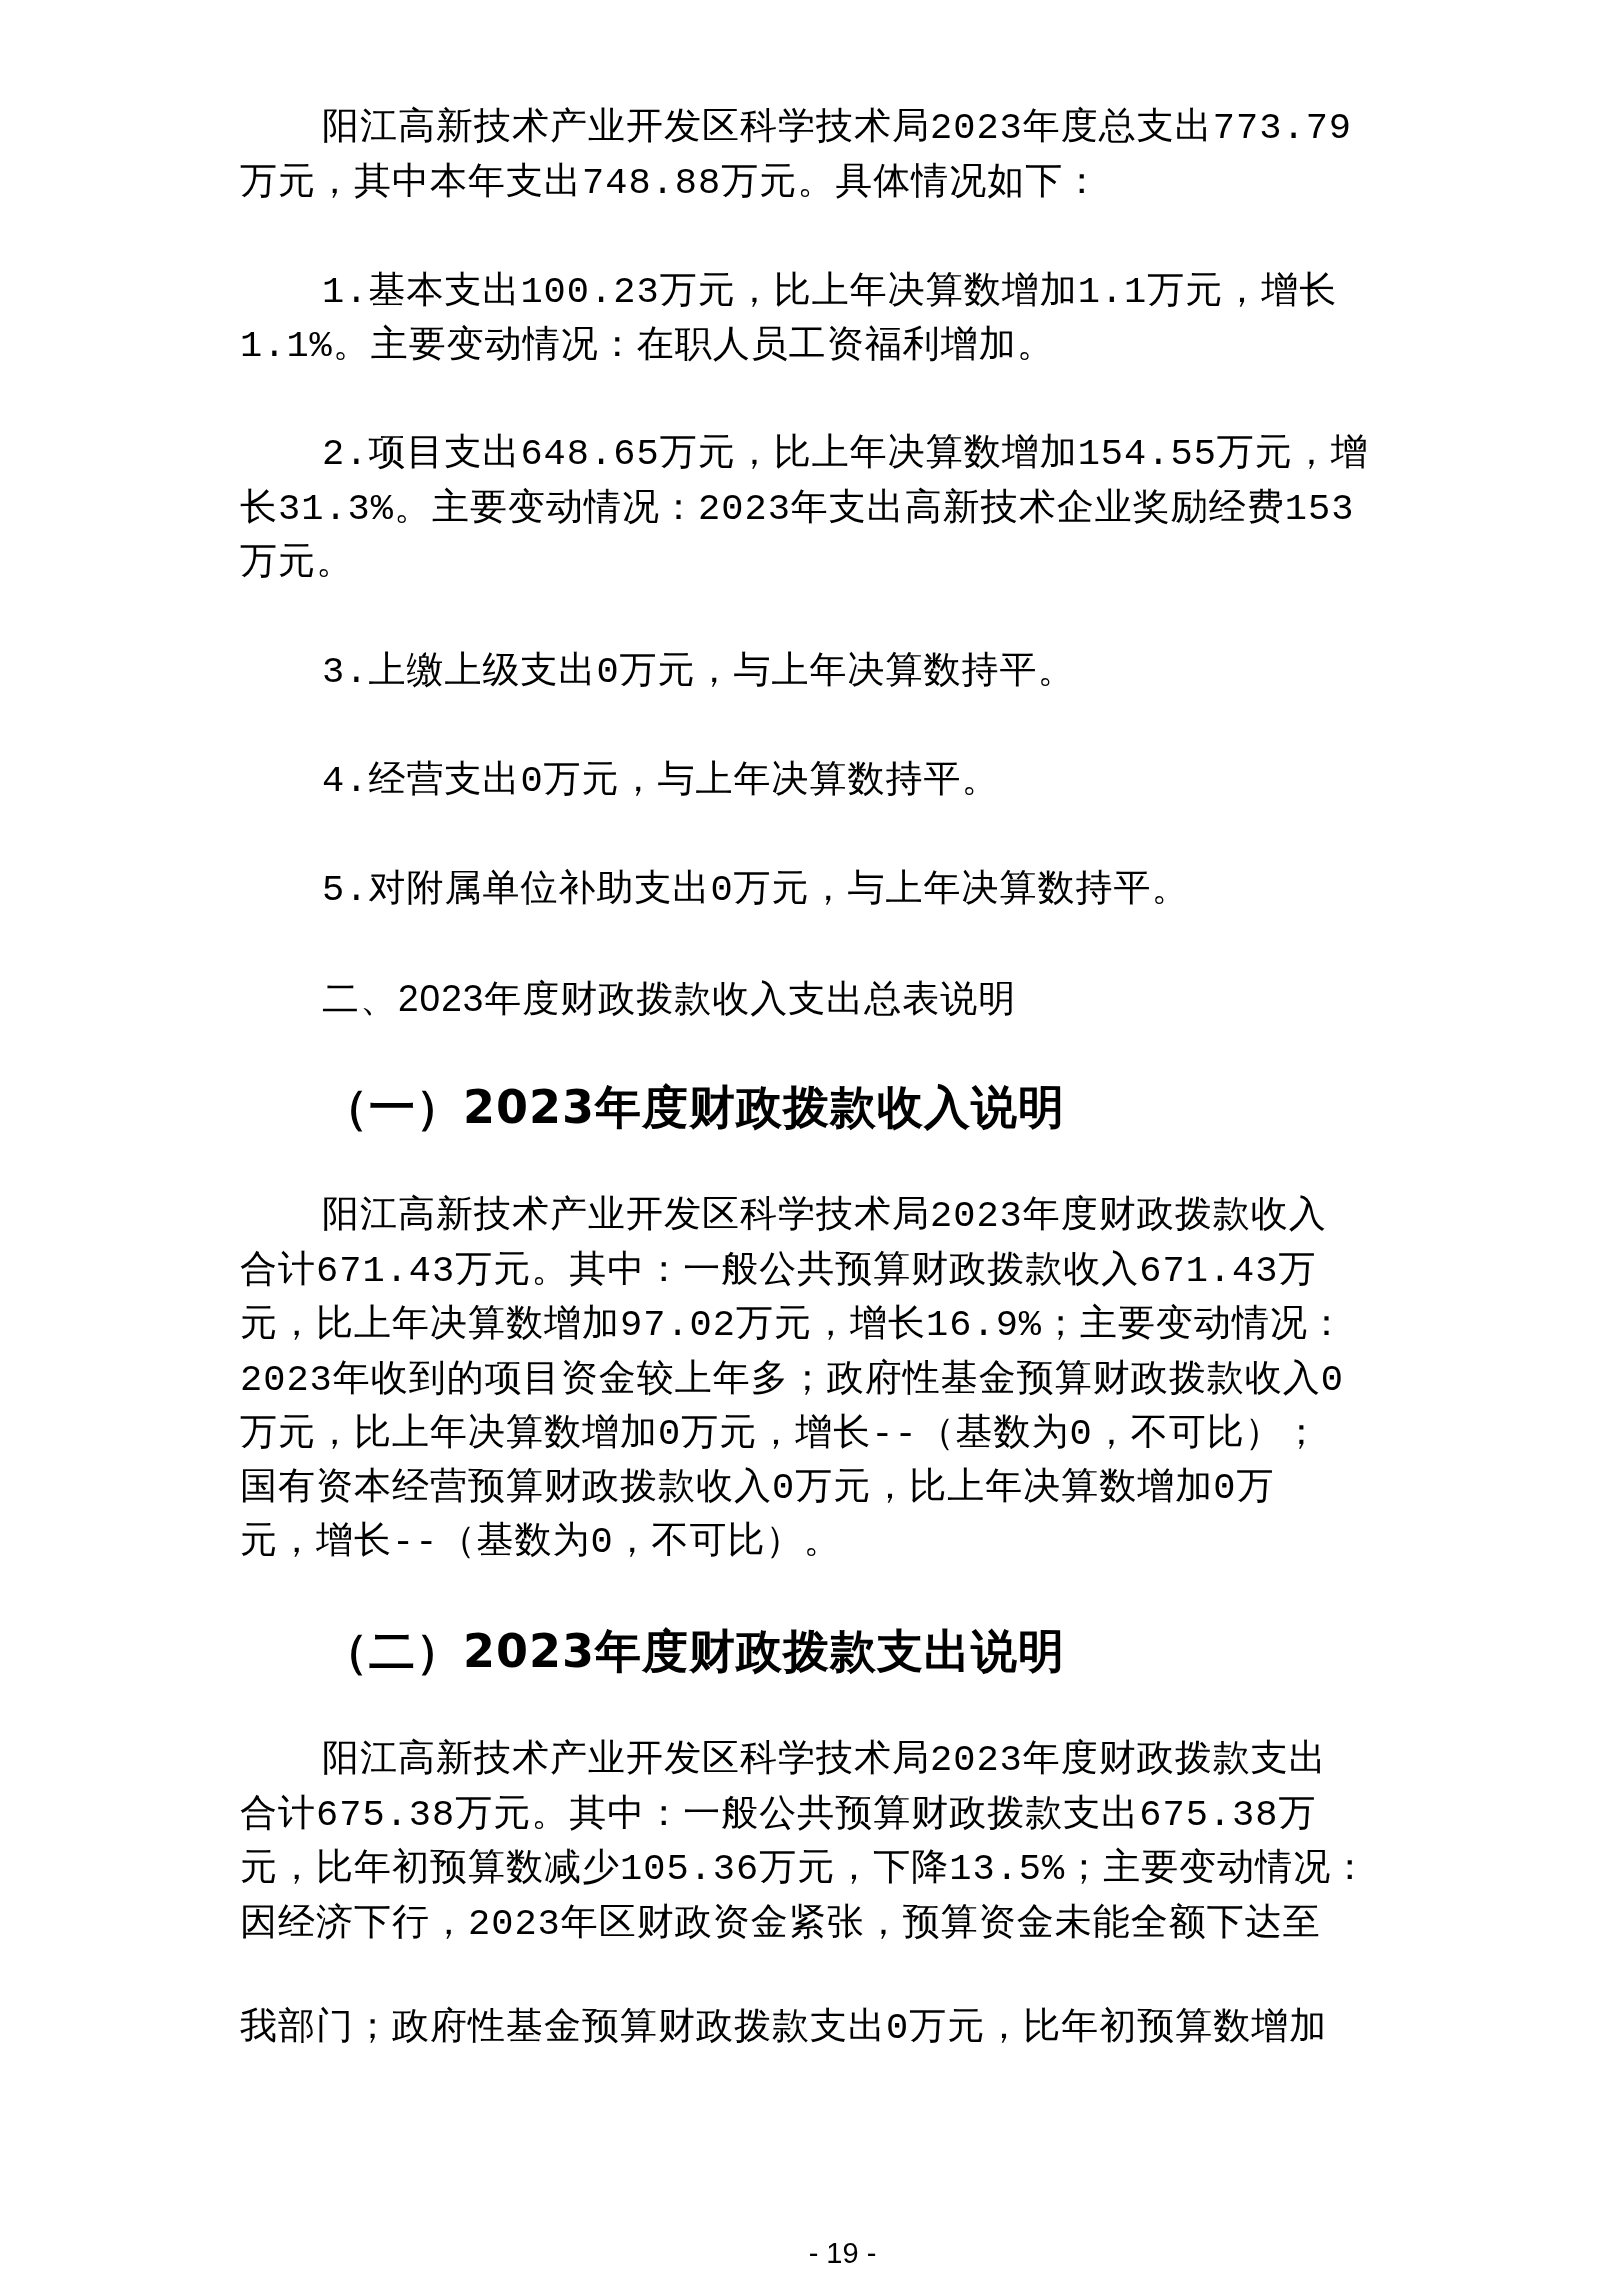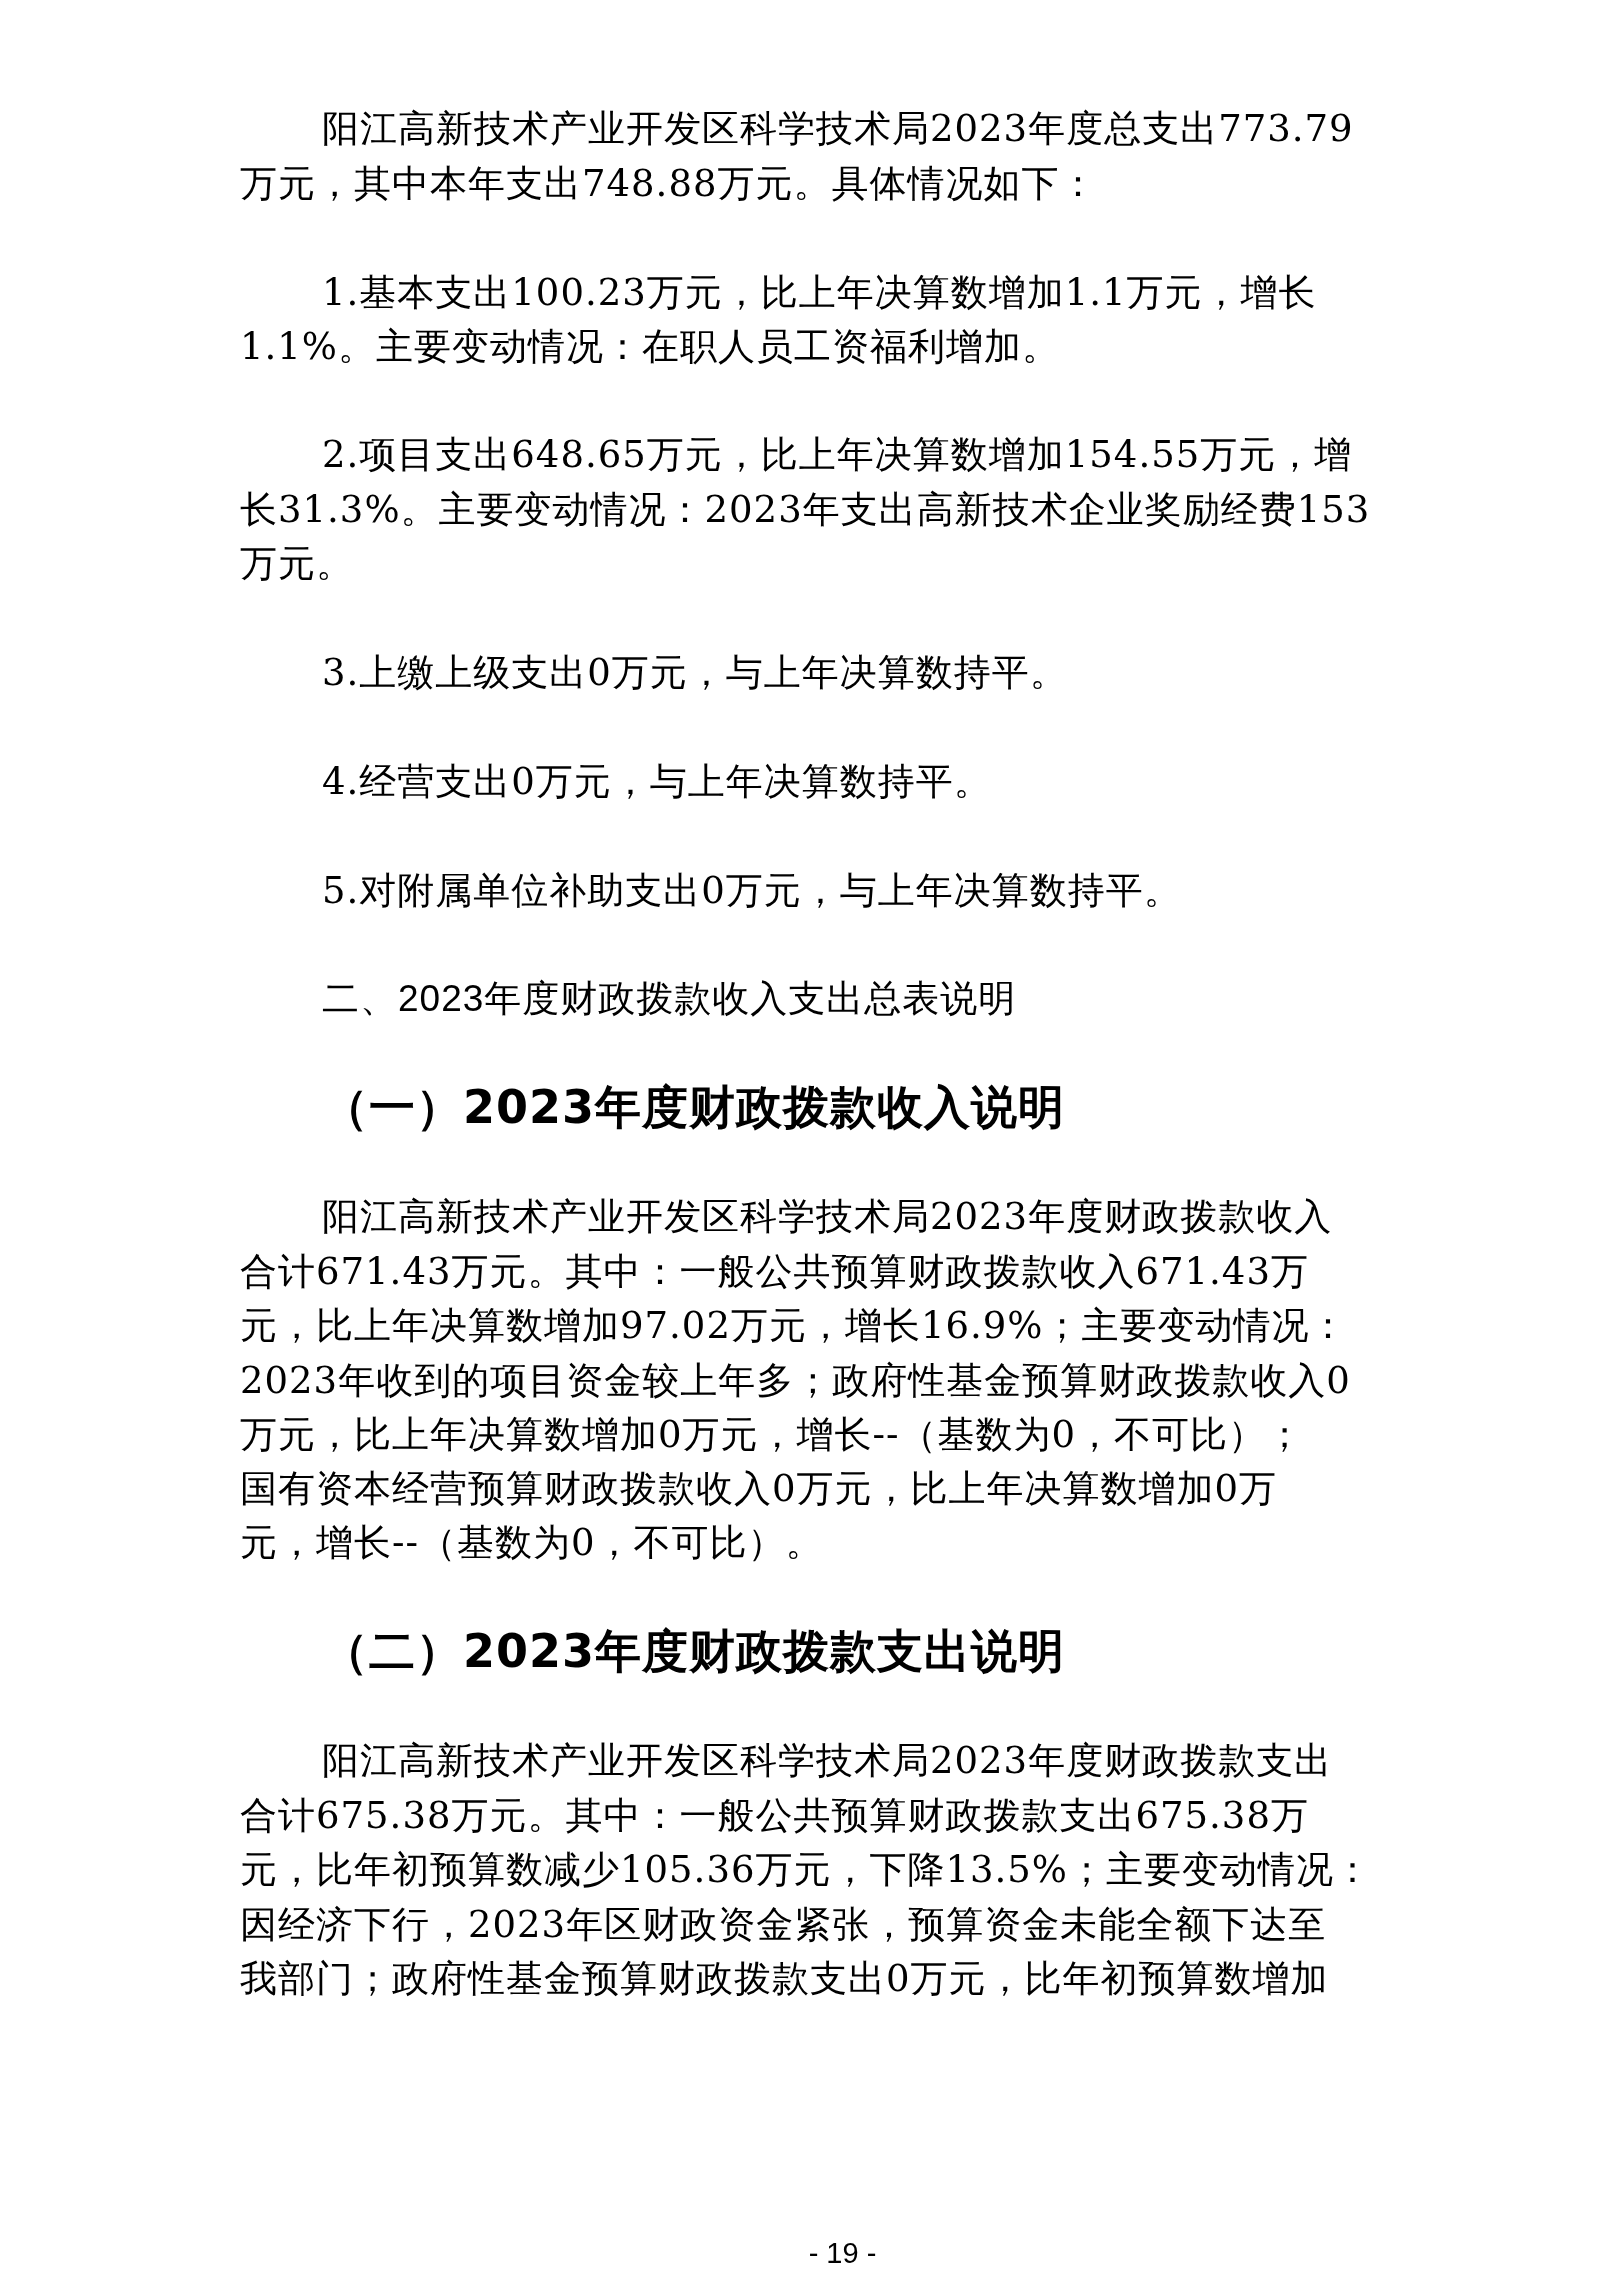--- a/index.html
+++ b/index.html
@@ -1,20 +1,20 @@
 <!DOCTYPE html>
 <html><head>
 <meta charset="utf-8">
 <style>
   html, body { margin: 0; padding: 0; background: #ffffff; }
   body { width: 1621px; height: 2293px; position: relative; overflow: hidden;
          font-family: "DejaVu Serif", "Liberation Serif", serif; color: #000; }
   .page { position: absolute; left: 240px; top: 106px; width: 1166px; }
   .line { position: absolute; left: 0; white-space: nowrap; font-size: 37px; line-height: 45px;
-          letter-spacing: 1px; }
+          letter-spacing: 1px; font-family: Liberation Mono, monospace; }
   .indent { left: 82px; }
   .h1 { font-family: Liberation Sans, sans-serif; font-size: 37px; left: 82px; }
   .h2 { font-family: "DejaVu Sans", "Liberation Sans", sans-serif; font-weight: bold; font-size: 46px; left: 82px; }
   .pagenum { position: absolute; top: 2237px; left: 0; width: 1621px; text-align: center;
              font-family: "Liberation Sans", sans-serif; font-size: 29px; padding-left: 32px; }
 </style>
 </head>
 <body>
 
 <div class="page">
@@ -35,17 +35,17 @@
   <div class="line" style="top:1197px">元，比上年决算数增加97.02万元，增长16.9%；主要变动情况：</div>
   <div class="line" style="top:1252px">2023年收到的项目资金较上年多；政府性基金预算财政拨款收入0</div>
   <div class="line" style="top:1306px">万元，比上年决算数增加0万元，增长--（基数为0，不可比）；</div>
   <div class="line" style="top:1360px">国有资本经营预算财政拨款收入0万元，比上年决算数增加0万</div>
   <div class="line" style="top:1414px">元，增长--（基数为0，不可比）。</div>
   <div class="line h2" style="top:1523px">（二）2023年度财政拨款支出说明</div>
   <div class="line indent" style="top:1632px">阳江高新技术产业开发区科学技术局2023年度财政拨款支出</div>
   <div class="line" style="top:1687px">合计675.38万元。其中：一般公共预算财政拨款支出675.38万</div>
   <div class="line" style="top:1741px">元，比年初预算数减少105.36万元，下降13.5%；主要变动情况：</div>
   <div class="line" style="top:1796px">因经济下行，2023年区财政资金紧张，预算资金未能全额下达至</div>
-  <div class="line" style="top:1850px">我部门；政府性基金预算财政拨款支出0万元，比年初预算数增加</div>
+  <div class="line" style="top:1900px">我部门；政府性基金预算财政拨款支出0万元，比年初预算数增加</div>
 </div>
 
 <div class="pagenum">- 19 -</div>
 
 
 </body></html>

